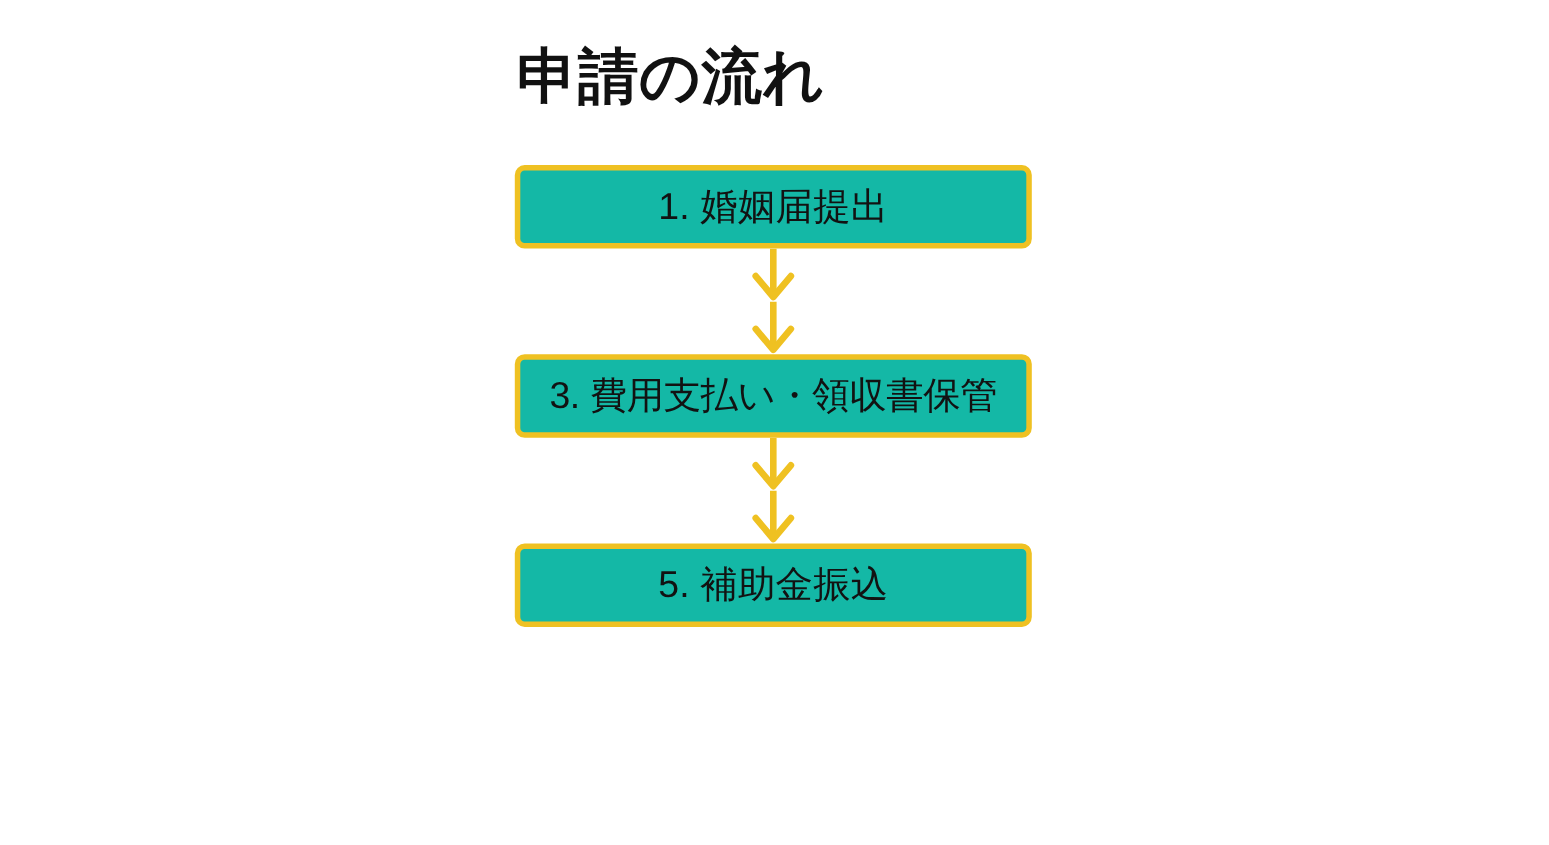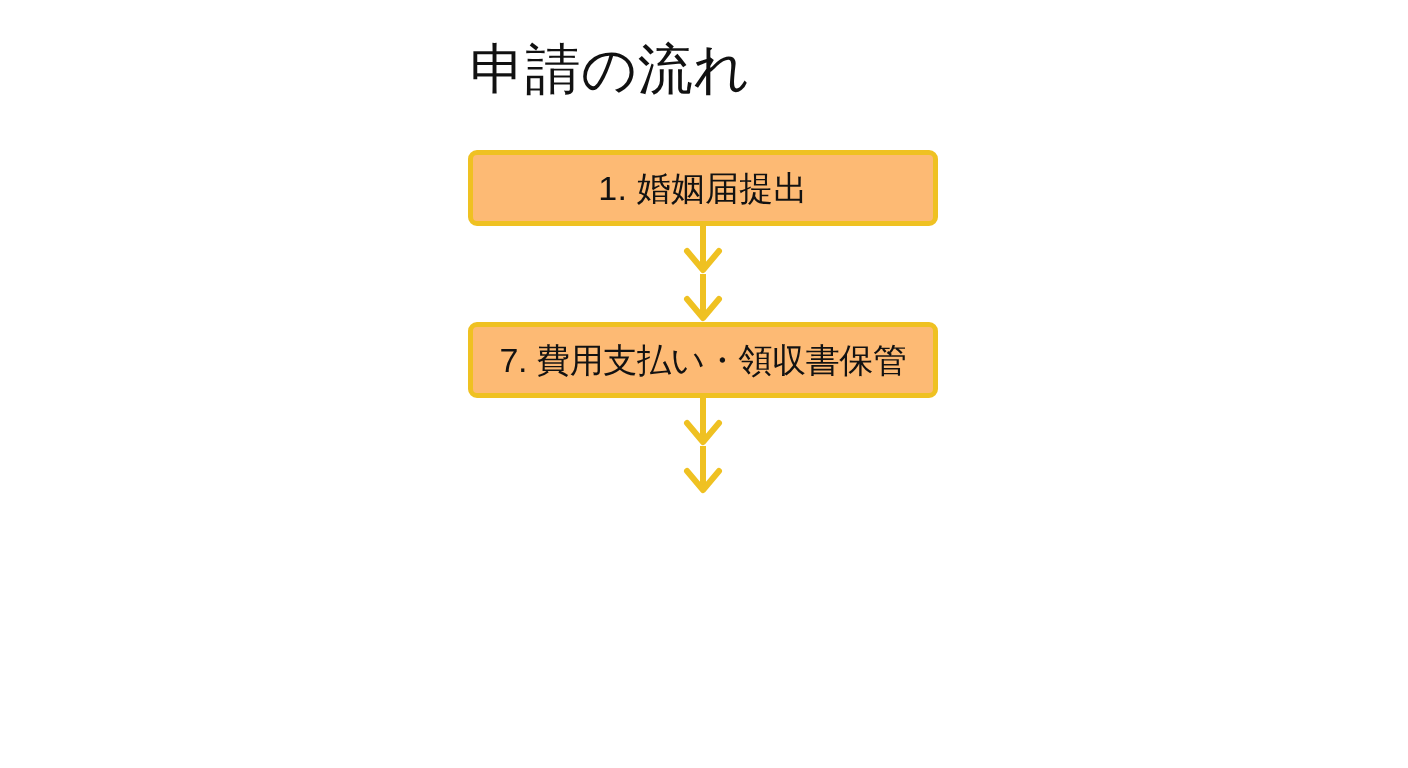--- a/index.html
+++ b/index.html
@@ -24,42 +24,42 @@
 
   
   .flow-title {
     position: absolute;
     left: 0;
     top: 34px;
     width: 1220px;
     text-align: center;
     font-size: 55px;
     line-height: 70px;
-    font-weight: 400;
+    font-weight: 700;
     color: #111111;
     letter-spacing: 0.5px;
     white-space: nowrap;
   }
 
   
   .flow-column {
     position: absolute;
     left: 468px;
     top: 150px;
     width: 470px;
   }
 
   .flow-step {
     position: relative;
     width: 470px;
     height: 76px;
     box-sizing: border-box;
     border: 5px solid #EFC122;
     border-radius: 9px;
-    background: #fdba74;
+    background: #14b8a6;
     display: flex;
     align-items: center;
     justify-content: center;
   }
 
   .flow-step-label {
     font-size: 34px;
     line-height: 40px;
     font-weight: 400;
     color: #121212;
@@ -109,33 +109,36 @@
 
 
     <div class="flow-connector">
       <svg width="40" height="48" viewBox="0 0 40 48">
         <path d="M20 0 L20 44" stroke="#EFC122" stroke-width="6" fill="none"></path>
         <path d="M4 25 L20 44 L36 25" stroke="#EFC122" stroke-width="6" fill="none" stroke-linecap="round" stroke-linejoin="round"></path>
       </svg>
     </div>
 
     <div class="flow-step is-long">
-      <span class="flow-step-label">7. 費用支払い・領収書保管</span>
+      <span class="flow-step-label">3. 費用支払い・領収書保管</span>
     </div>
 
     <div class="flow-connector">
       <svg width="40" height="48" viewBox="0 0 40 48">
         <path d="M20 0 L20 44" stroke="#EFC122" stroke-width="6" fill="none"></path>
         <path d="M4 25 L20 44 L36 25" stroke="#EFC122" stroke-width="6" fill="none" stroke-linecap="round" stroke-linejoin="round"></path>
       </svg>
     </div>
 
 
     <div class="flow-connector">
       <svg width="40" height="48" viewBox="0 0 40 48">
         <path d="M20 0 L20 44" stroke="#EFC122" stroke-width="6" fill="none"></path>
         <path d="M4 25 L20 44 L36 25" stroke="#EFC122" stroke-width="6" fill="none" stroke-linecap="round" stroke-linejoin="round"></path>
       </svg>
     </div>
 
+    <div class="flow-step">
+      <span class="flow-step-label">5. 補助金振込</span>
+    </div>
 
   </div>
 </div>
 
 </body></html>

